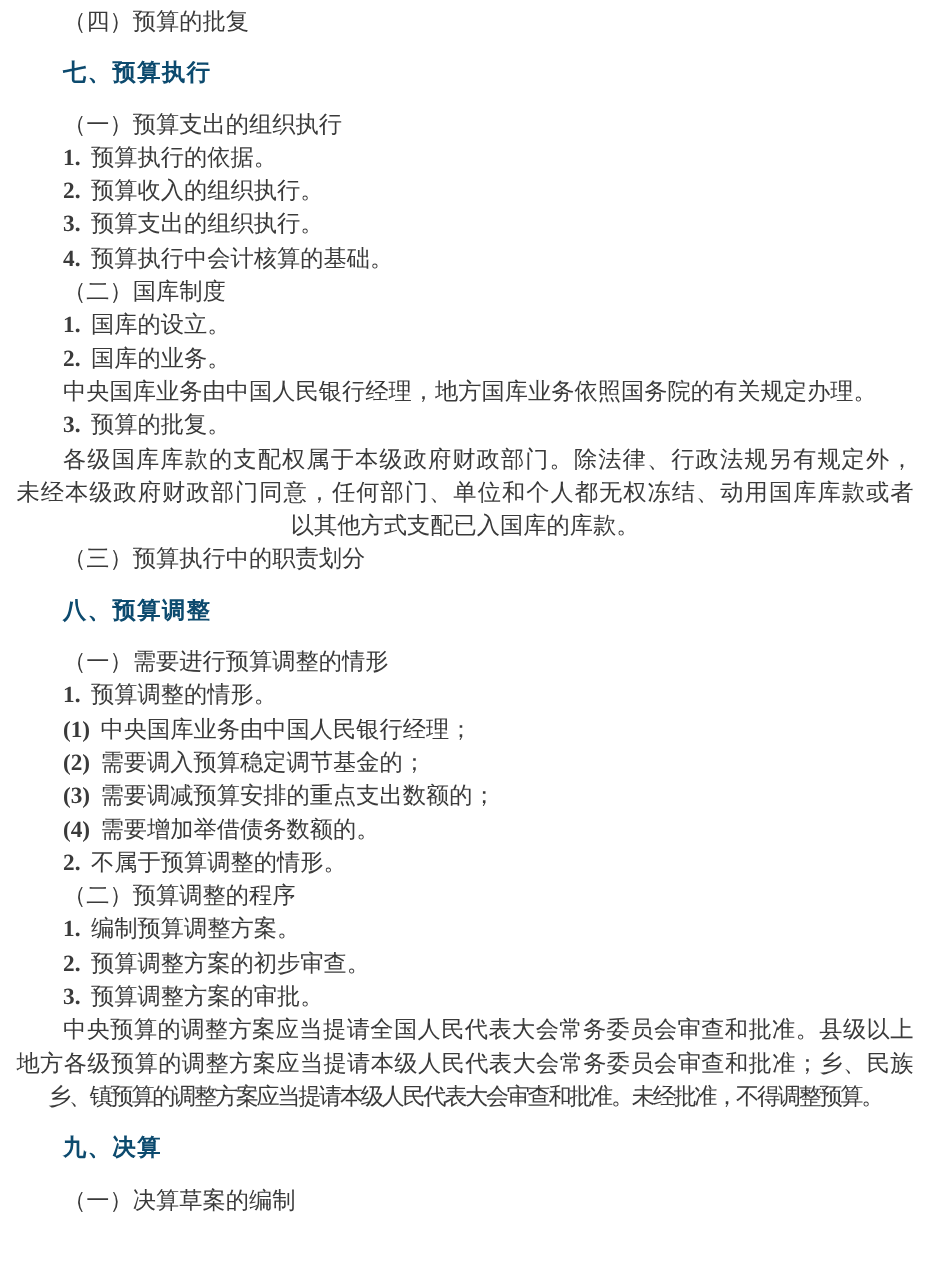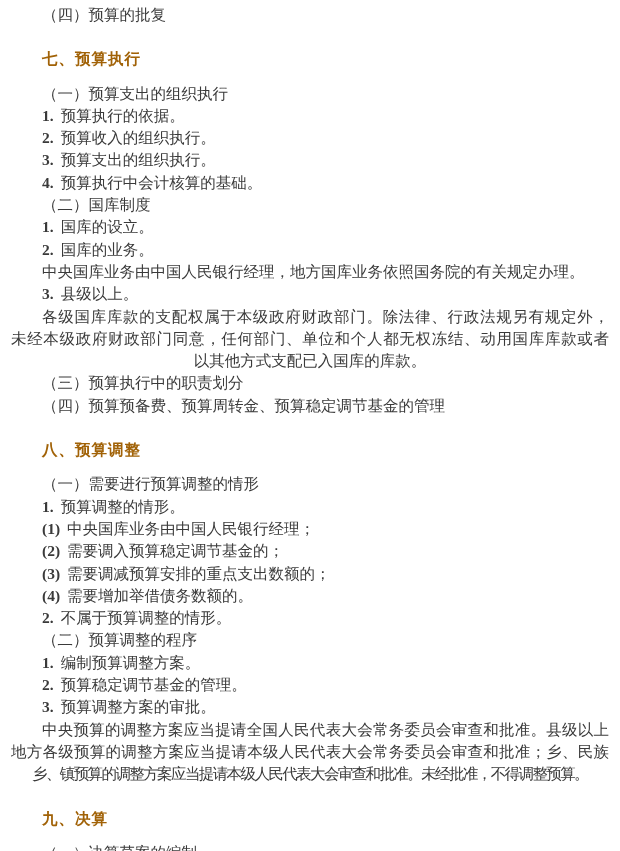--- a/index.html
+++ b/index.html
@@ -36,23 +36,23 @@
   .justify {
     text-align: justify;
     text-align-last: justify;
   }
   .indent { text-indent: 31px; }
   .flush  { text-indent: 0; text-align: center; }
   .tight  { letter-spacing: -1.6px; }
   .heading {
     font-family: "Liberation Sans", "DejaVu Sans", sans-serif;
     font-weight: bold;
-    color: #a16207;
+    color: #0c4a6e;
     text-indent: 31px;
-    margin-top: 22px;
+    margin-top: 12px;
     margin-bottom: 12px;
     letter-spacing: 1px;
   }
   .marker {
     font-weight: bold;
     margin-right: 7px;
   }
 </style>
 </head>
 <body>
@@ -63,37 +63,36 @@
       <p class="line heading">七、预算执行</p>
       <p class="line indent">（一）预算支出的组织执行</p>
       <p class="line indent"><span class="marker">1.</span><span>预算执行的依据。</span></p>
       <p class="line indent"><span class="marker">2.</span><span>预算收入的组织执行。</span></p>
       <p class="line indent"><span class="marker">3.</span><span>预算支出的组织执行。</span></p>
       <p class="line indent"><span class="marker">4.</span><span>预算执行中会计核算的基础。</span></p>
       <p class="line indent">（二）国库制度</p>
       <p class="line indent"><span class="marker">1.</span><span>国库的设立。</span></p>
       <p class="line indent"><span class="marker">2.</span><span>国库的业务。</span></p>
       <p class="line indent">中央国库业务由中国人民银行经理，地方国库业务依照国务院的有关规定办理。</p>
-      <p class="line indent"><span class="marker">3.</span><span>县级以上。</span></p>
+      <p class="line indent"><span class="marker">3.</span><span>预算的批复。</span></p>
       <p class="line wrap indent justify">各级国库库款的支配权属于本级政府财政部门。除法律、行政法规另有规定外，</p>
       <p class="line wrap flush justify">未经本级政府财政部门同意，任何部门、单位和个人都无权冻结、动用国库库款或者</p>
       <p class="line flush">以其他方式支配已入国库的库款。</p>
       <p class="line indent">（三）预算执行中的职责划分</p>
-      <p class="line indent">（四）预算预备费、预算周转金、预算稳定调节基金的管理</p>
       <p class="line heading">八、预算调整</p>
       <p class="line indent">（一）需要进行预算调整的情形</p>
       <p class="line indent"><span class="marker">1.</span><span>预算调整的情形。</span></p>
       <p class="line indent"><span class="marker">(1)</span><span>中央国库业务由中国人民银行经理；</span></p>
       <p class="line indent"><span class="marker">(2)</span><span>需要调入预算稳定调节基金的；</span></p>
       <p class="line indent"><span class="marker">(3)</span><span>需要调减预算安排的重点支出数额的；</span></p>
       <p class="line indent"><span class="marker">(4)</span><span>需要增加举借债务数额的。</span></p>
       <p class="line indent"><span class="marker">2.</span><span>不属于预算调整的情形。</span></p>
       <p class="line indent">（二）预算调整的程序</p>
       <p class="line indent"><span class="marker">1.</span><span>编制预算调整方案。</span></p>
-      <p class="line indent"><span class="marker">2.</span><span>预算稳定调节基金的管理。</span></p>
+      <p class="line indent"><span class="marker">2.</span><span>预算调整方案的初步审查。</span></p>
       <p class="line indent"><span class="marker">3.</span><span>预算调整方案的审批。</span></p>
       <p class="line wrap indent justify">中央预算的调整方案应当提请全国人民代表大会常务委员会审查和批准。县级以上</p>
       <p class="line wrap flush justify">地方各级预算的调整方案应当提请本级人民代表大会常务委员会审查和批准；乡、民族</p>
       <p class="line flush tight">乡、镇预算的调整方案应当提请本级人民代表大会审查和批准。未经批准，不得调整预算。</p>
       <p class="line heading">九、决算</p>
       <p class="line indent">（一）决算草案的编制</p>
     </article>
 </main>
 
 </body></html>

